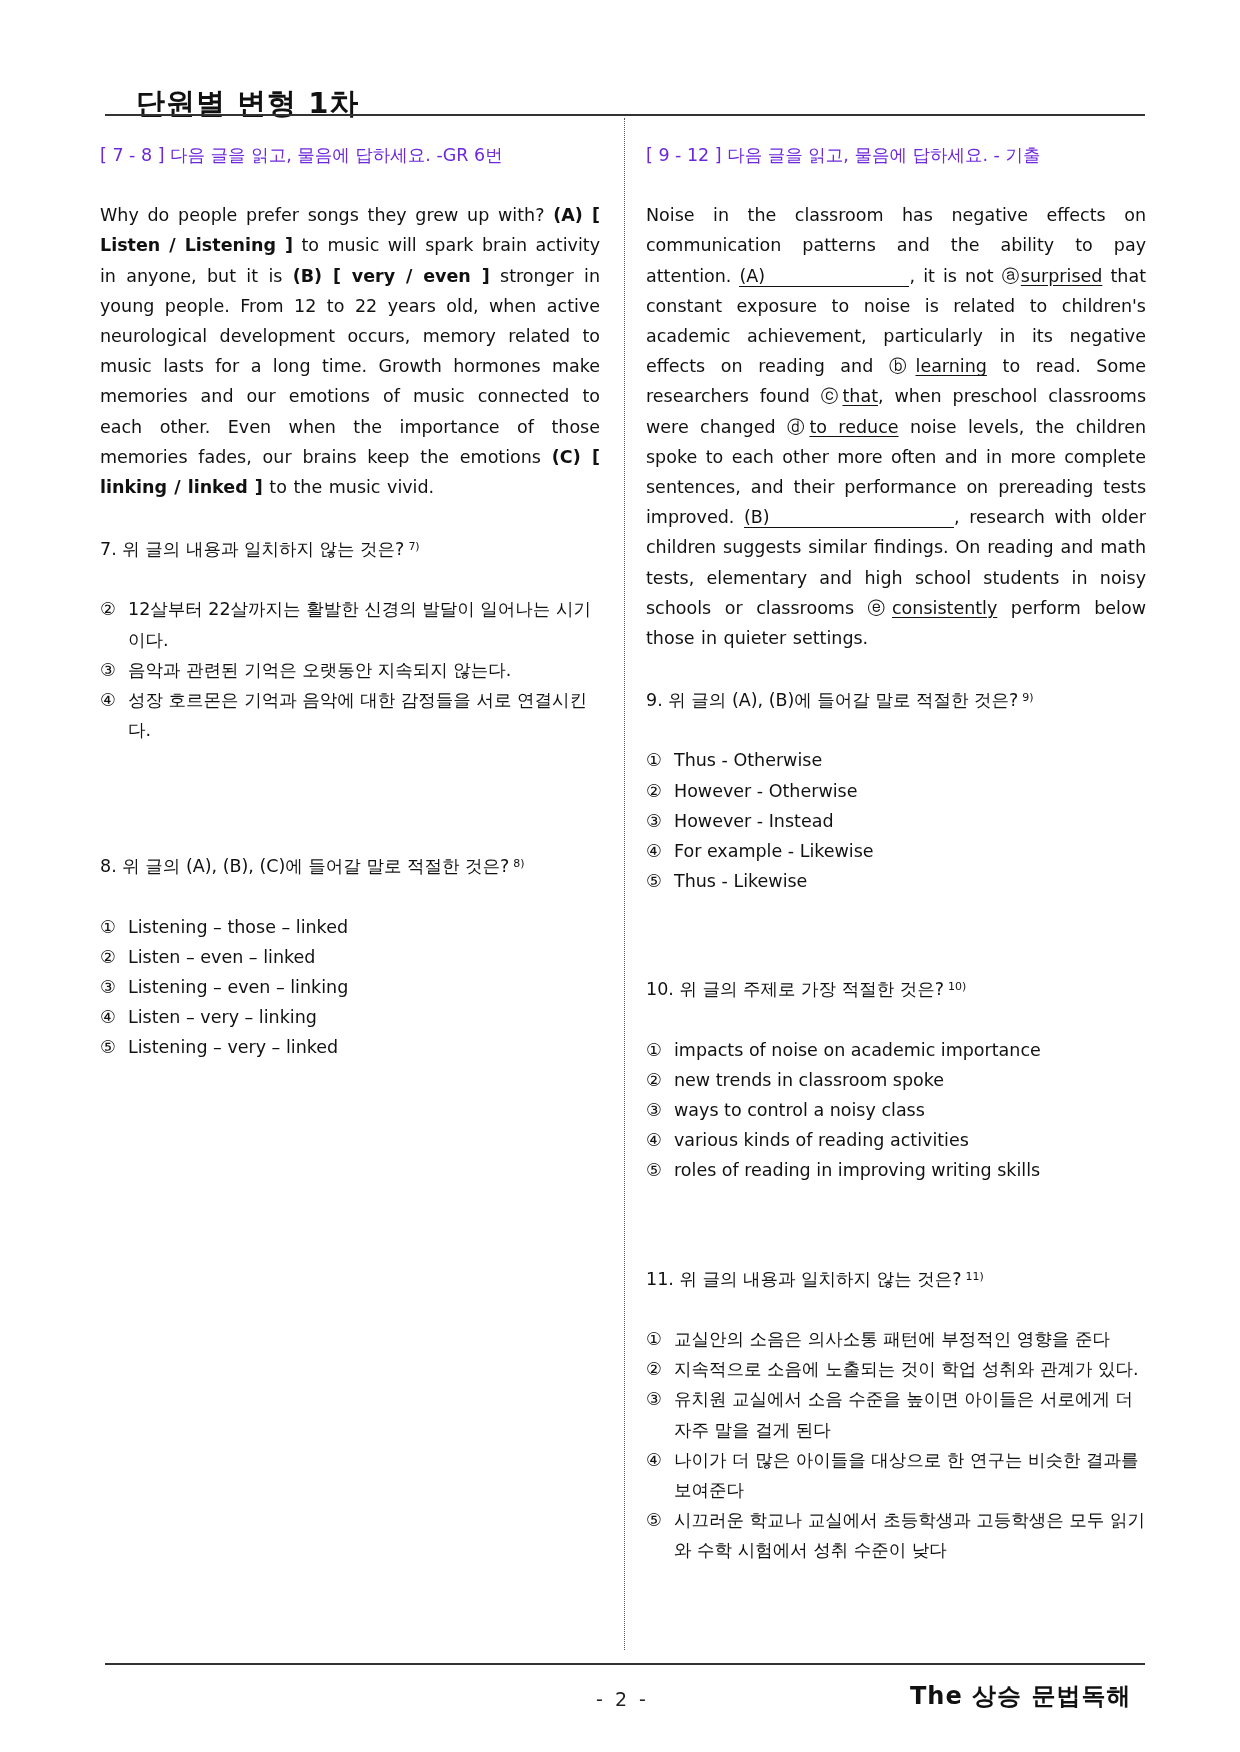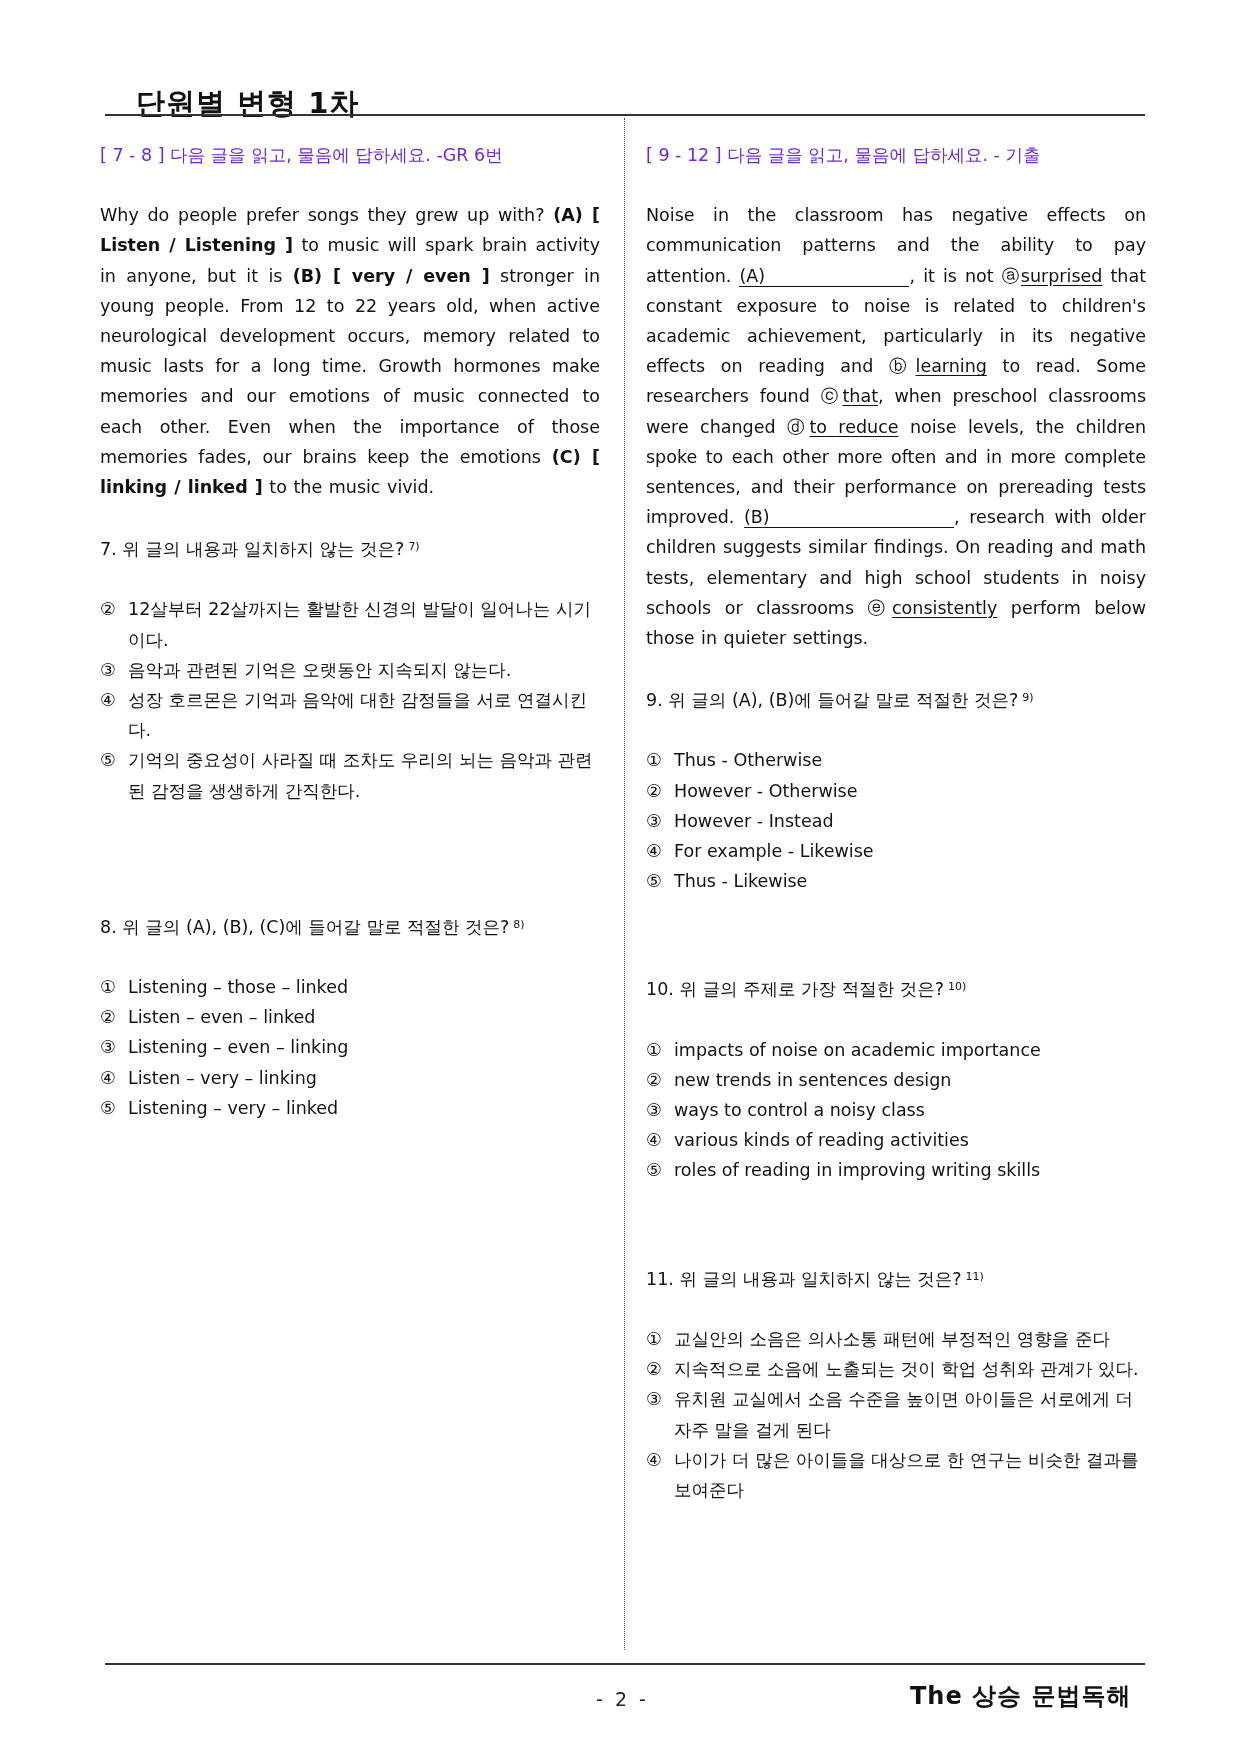--- a/index.html
+++ b/index.html
@@ -41,21 +41,20 @@
 <div class="col left">
   <div class="section-header">[ 7 - 8 ] 다음 글을 읽고, 물음에 답하세요. -GR 6번</div>
 
   <div class="passage"><span>Why do people prefer songs they grew up with? </span><b>(A) [ Listen / Listening ]</b><span> to music will spark brain activity in anyone, but it is </span><b>(B) [ very / even ]</b><span> stronger in young people. From 12 to 22 years old, when active neurological development occurs, memory related to music lasts for a long time. Growth hormones make memories and our emotions of music connected to each other. Even when the importance of those memories fades, our brains keep the emotions </span><b>(C) [ linking / linked ]</b><span> to the music vivid.</span></div>
 
   <div class="question"><span>7. 위 글의 내용과 일치하지 않는 것은?</span><sup>7)</sup></div>
   <ul class="options">
     <li><span class="num">②</span><span>12살부터 22살까지는 활발한 신경의 발달이 일어나는 시기이다.</span></li>
     <li><span class="num">③</span><span>음악과 관련된 기억은 오랫동안 지속되지 않는다.</span></li>
     <li><span class="num">④</span><span>성장 호르몬은 기억과 음악에 대한 감정들을 서로 연결시킨다.</span></li>
-    <li><span class="num">⑤</span><span>기억의 중요성이 사라질 때 조차도 우리의 뇌는 음악과 관련된 감정을 생생하게 간직한다.</span></li>
   </ul>
 
   <div class="gap-xl"></div>
 
   <div class="question"><span>8. 위 글의 (A), (B), (C)에 들어갈 말로 적절한 것은?</span><sup>8)</sup></div>
   <ul class="options">
     <li><span class="num">①</span><span>Listening – those – linked</span></li>
     <li><span class="num">②</span><span>Listen – even – linked</span></li>
     <li><span class="num">③</span><span>Listening – even – linking</span></li>
     <li><span class="num">④</span><span>Listen – very – linking</span></li>
@@ -75,32 +74,33 @@
     <li><span class="num">③</span><span>However - Instead</span></li>
     <li><span class="num">④</span><span>For example - Likewise</span></li>
     <li><span class="num">⑤</span><span>Thus - Likewise</span></li>
   </ul>
 
   <div class="gap-lg"></div>
 
   <div class="question"><span>10. 위 글의 주제로 가장 적절한 것은?</span><sup>10)</sup></div>
   <ul class="options">
     <li><span class="num">①</span><span>impacts of noise on academic importance</span></li>
-    <li><span class="num">②</span><span>new trends in sentences design</span></li>
+    <li><span class="num">②</span><span>new trends in classroom spoke</span></li>
     <li><span class="num">③</span><span>ways to control a noisy class</span></li>
     <li><span class="num">④</span><span>various kinds of reading activities</span></li>
     <li><span class="num">⑤</span><span>roles of reading in improving writing skills</span></li>
   </ul>
 
   <div class="gap-lg"></div>
 
   <div class="question"><span>11. 위 글의 내용과 일치하지 않는 것은?</span><sup>11)</sup></div>
   <ul class="options">
     <li><span class="num">①</span><span>교실안의 소음은 의사소통 패턴에 부정적인 영향을 준다</span></li>
     <li><span class="num">②</span><span>지속적으로 소음에 노출되는 것이 학업 성취와 관계가 있다.</span></li>
     <li><span class="num">③</span><span>유치원 교실에서 소음 수준을 높이면 아이들은 서로에게 더 자주 말을 걸게 된다</span></li>
     <li><span class="num">④</span><span>나이가 더 많은 아이들을 대상으로 한 연구는 비슷한 결과를 보여준다</span></li>
+    <li><span class="num">⑤</span><span>시끄러운 학교나 교실에서 초등학생과 고등학생은 모두 읽기와 수학 시험에서 성취 수준이 낮다</span></li>
   </ul>
 </div>
 
 <div class="rule-bottom"></div>
 <div class="page-number">- 2 -</div>
 <div class="brand">The 상승 문법독해</div>
 
 </body></html>

